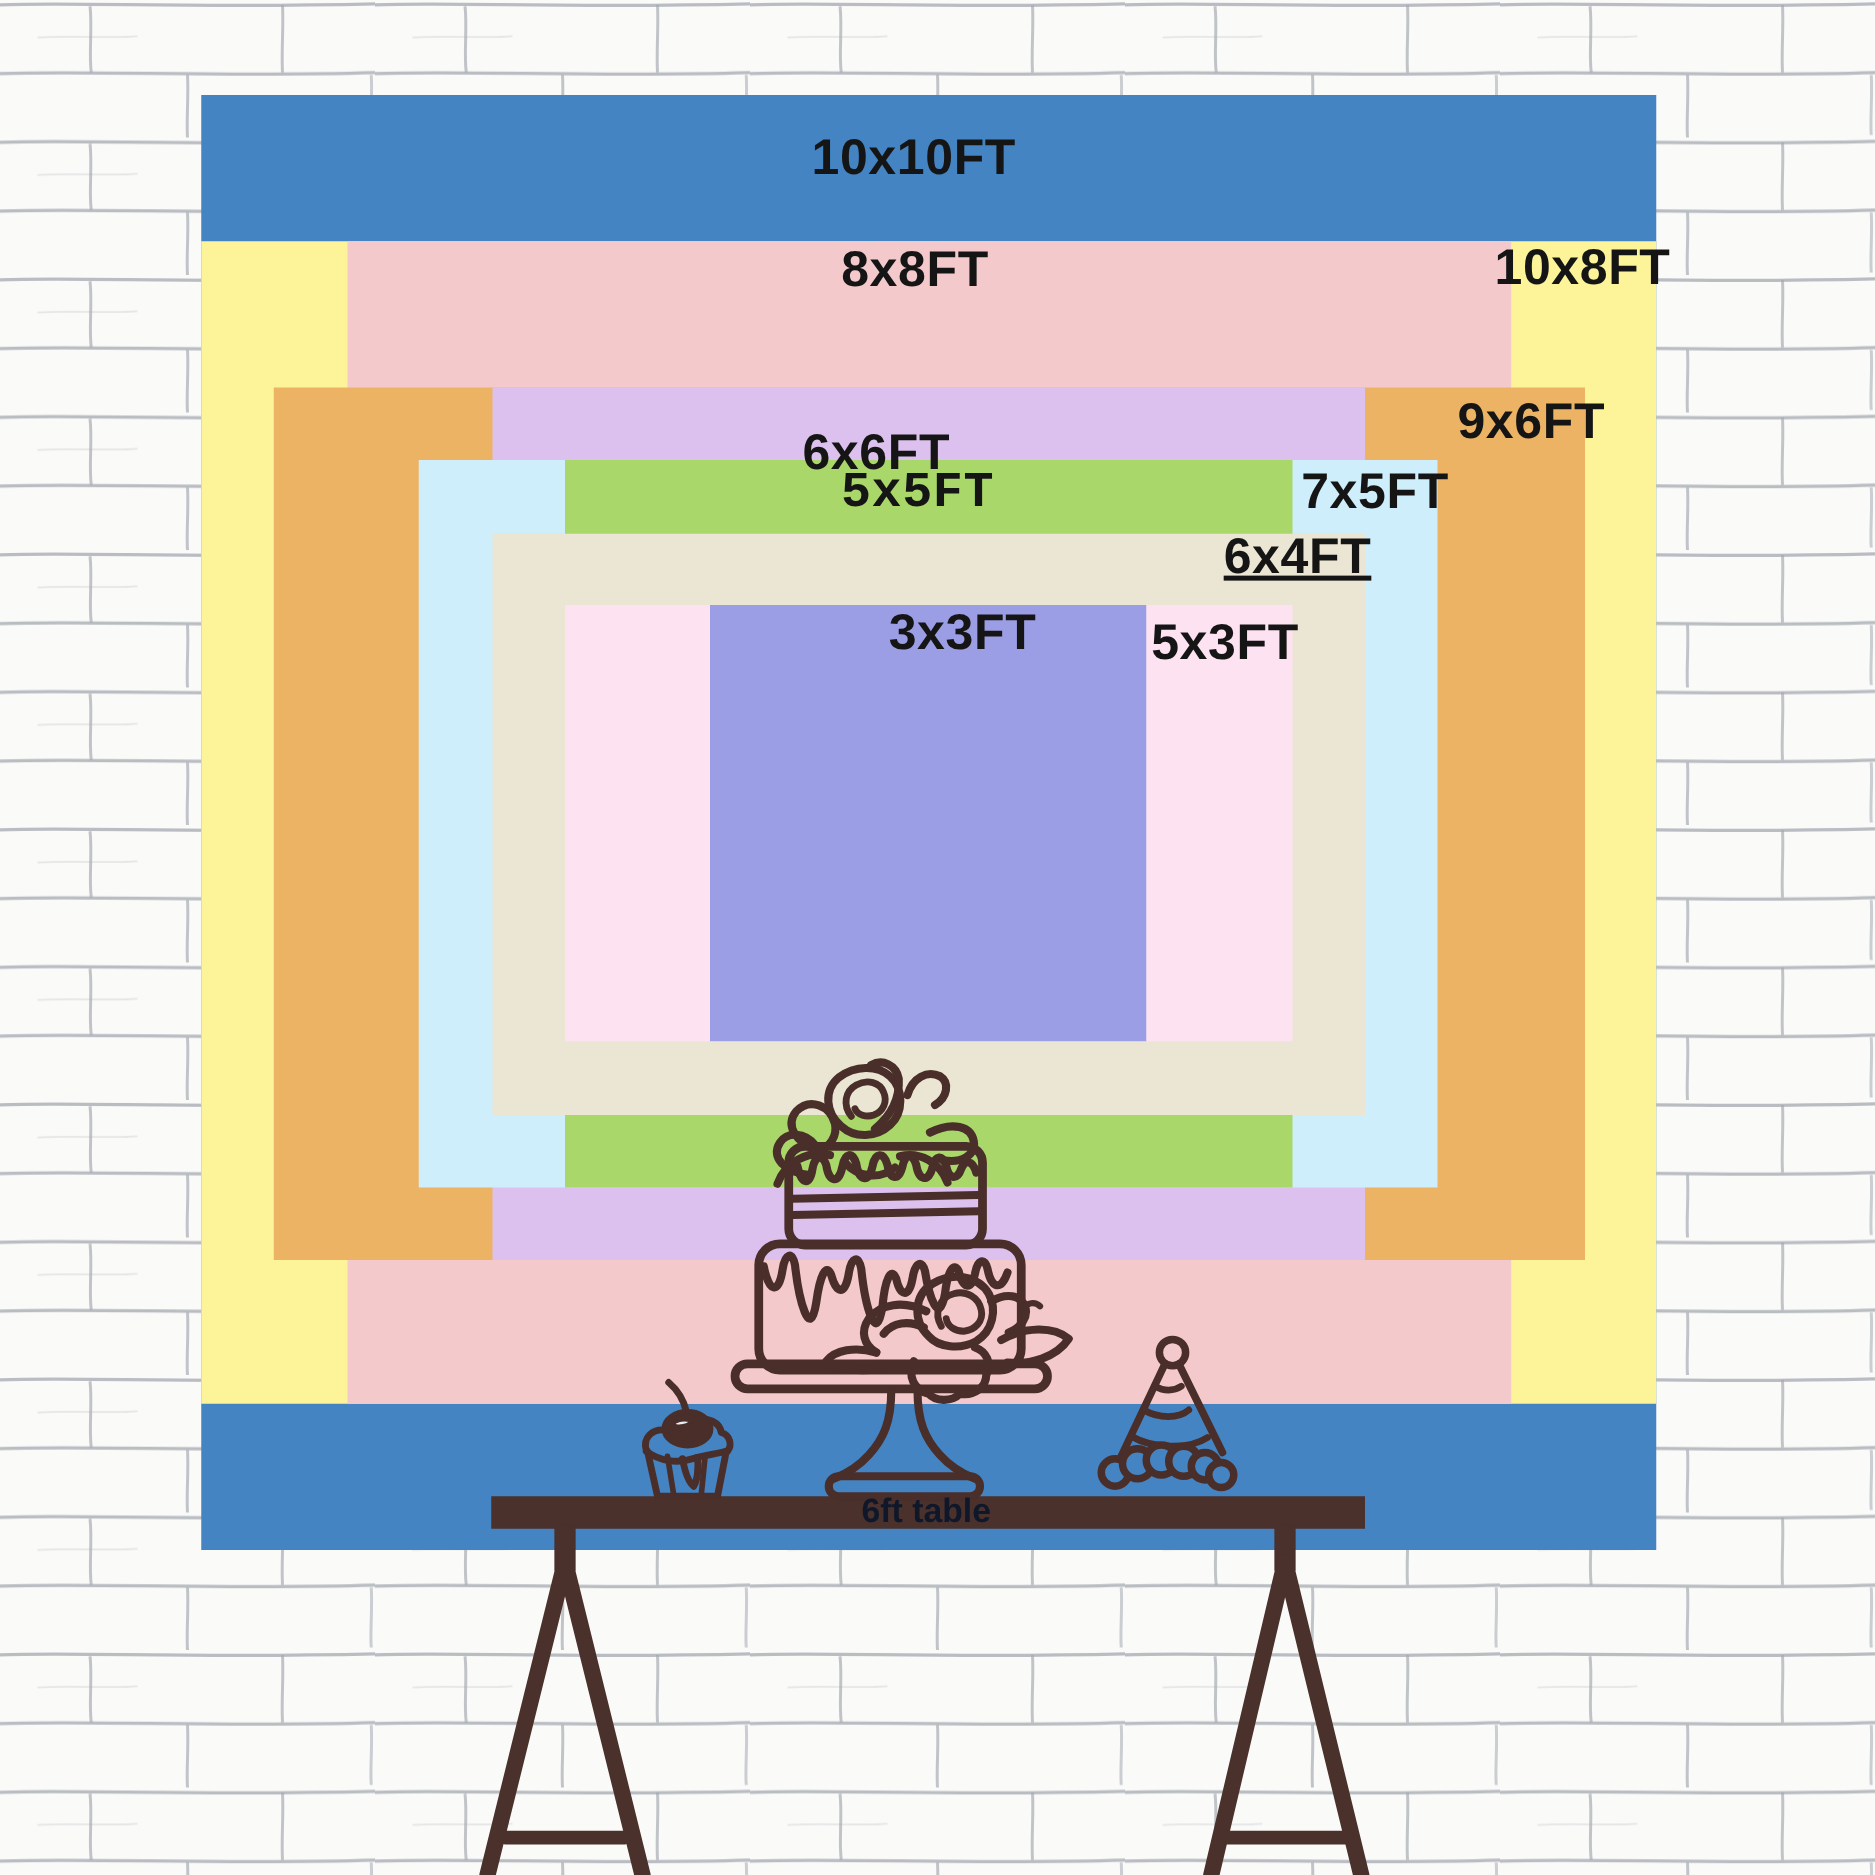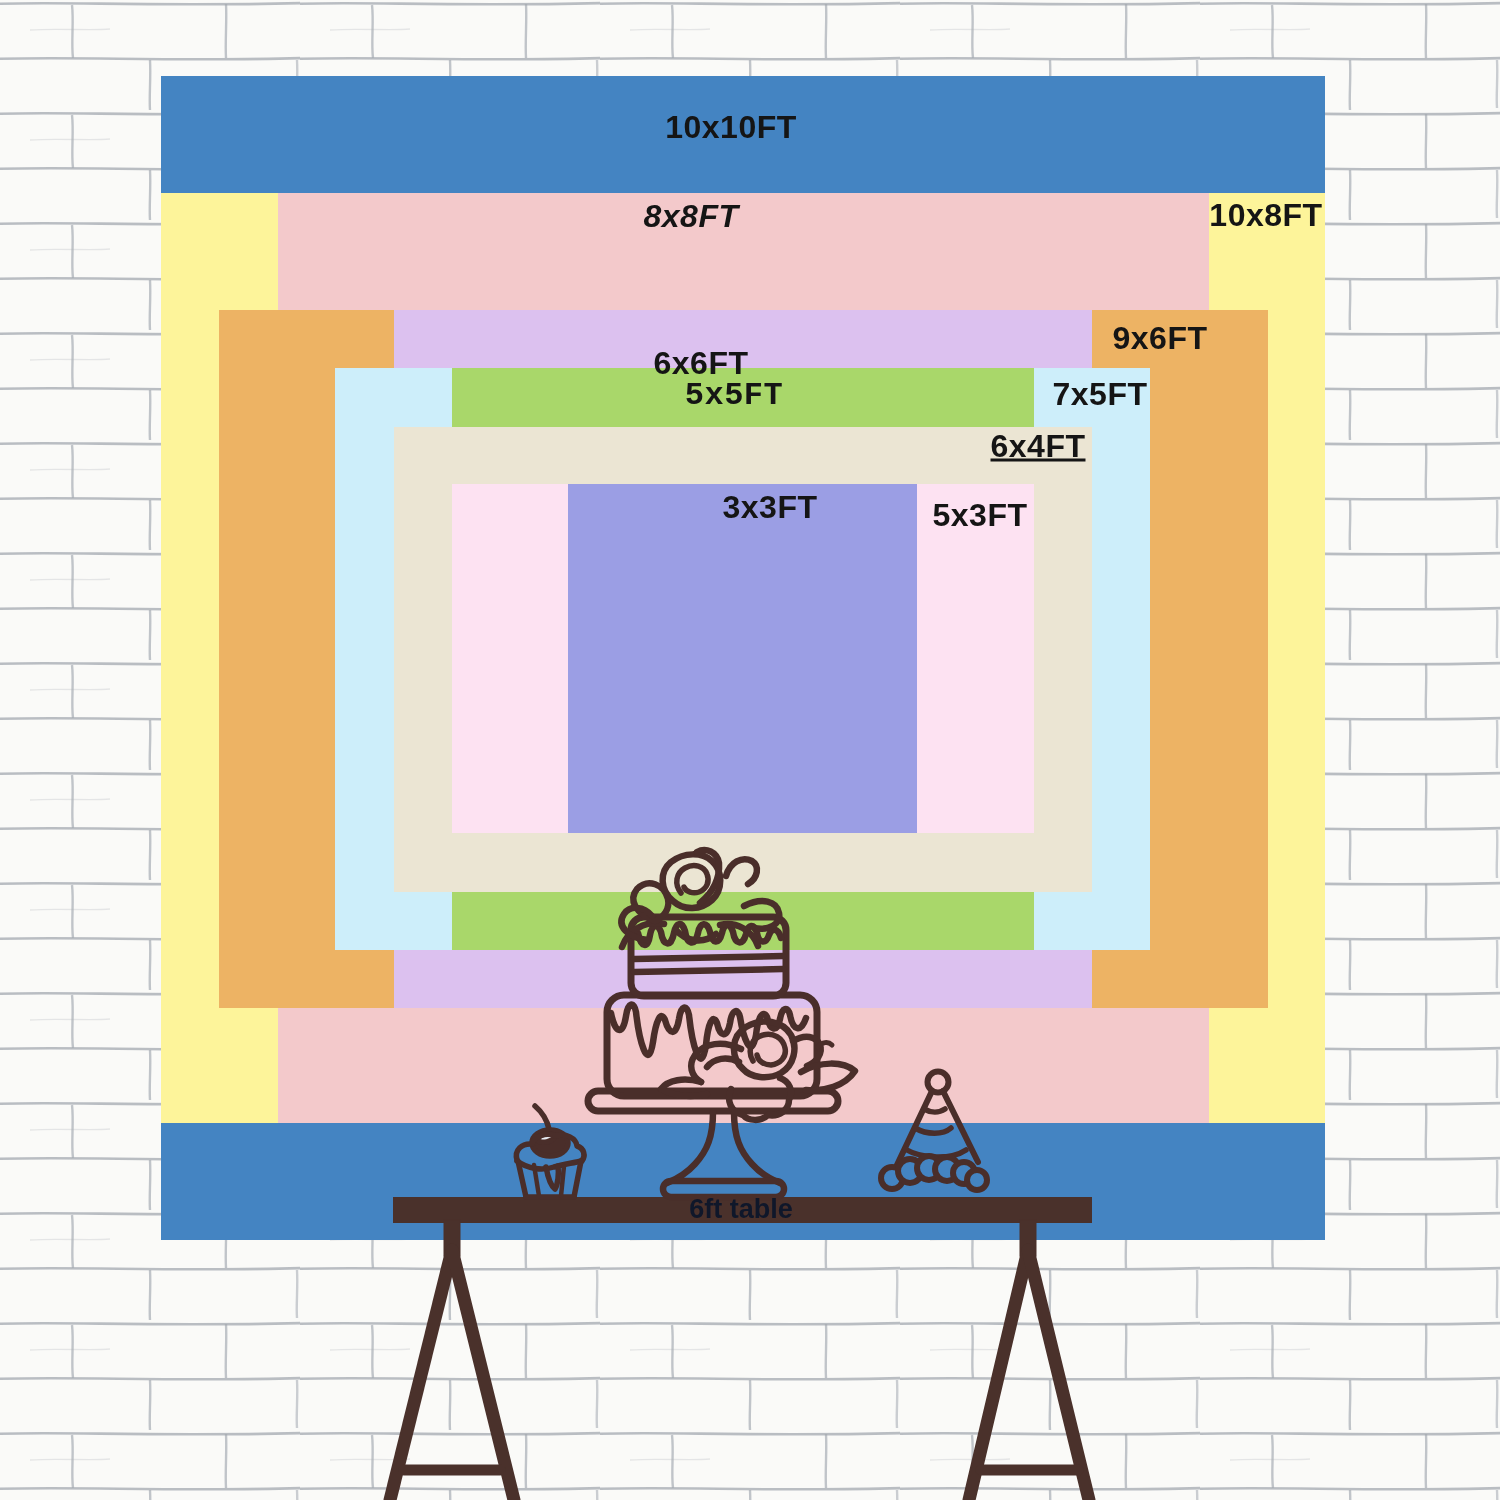--- a/index.html
+++ b/index.html
@@ -15,28 +15,28 @@
   .r-9x6   { left:219px; top:310px; width:1049px; height:698px; }
   .r-6x6   { left:394px; top:310px; width:698px;  height:698px; }
   .r-7x5   { left:335px; top:368px; width:815px;  height:582px; }
   .r-5x5   { left:452px; top:368px; width:582px;  height:582px; }
   .r-6x4   { left:394px; top:427px; width:698px;  height:465px; }
   .r-5x3   { left:452px; top:484px; width:582px;  height:349px; }
   .r-3x3   { left:568px; top:484px; width:349px;  height:349px; }
 
   .size-label {
     position:absolute; transform:translate(-50%,-50%);
-    font-size:32px; font-weight:600; color:#151515;
+    font-size:40px; font-weight:600; color:#151515;
     letter-spacing:0.5px; white-space:nowrap;
   }
   .l-10x10 { left:731px;  top:127px; }
-  .l-8x8   { left:691px;  top:216px;font-style:italic; }
+  .l-8x8   { left:732px;  top:216px; }
   .l-10x8  { left:1266px; top:215px; }
   .l-6x6   { left:701px;  top:339px;margin-top:24px; }
-  .l-9x6   { left:1160px; top:338px; }
+  .l-9x6   { left:1225px; top:338px; }
   .l-5x5   { left:734px;  top:395px;font-family:Liberation Mono, monospace; }
   .l-7x5   { left:1100px; top:394px; }
   .l-6x4   { left:1038px; top:446px;text-decoration:underline; }
   .l-3x3   { left:742px;  top:507px;margin-left:28px; }
   .l-5x3   { left:980px;  top:515px; }
 
   .tabletop { position:absolute; left:393px; top:1197px; width:699px; height:26px; }
   .table-label {
     position:absolute; left:741px; top:1209px; transform:translate(-50%,-50%);
     font-size:27px; font-weight:600; color:#0f172a; white-space:nowrap; z-index:6;

